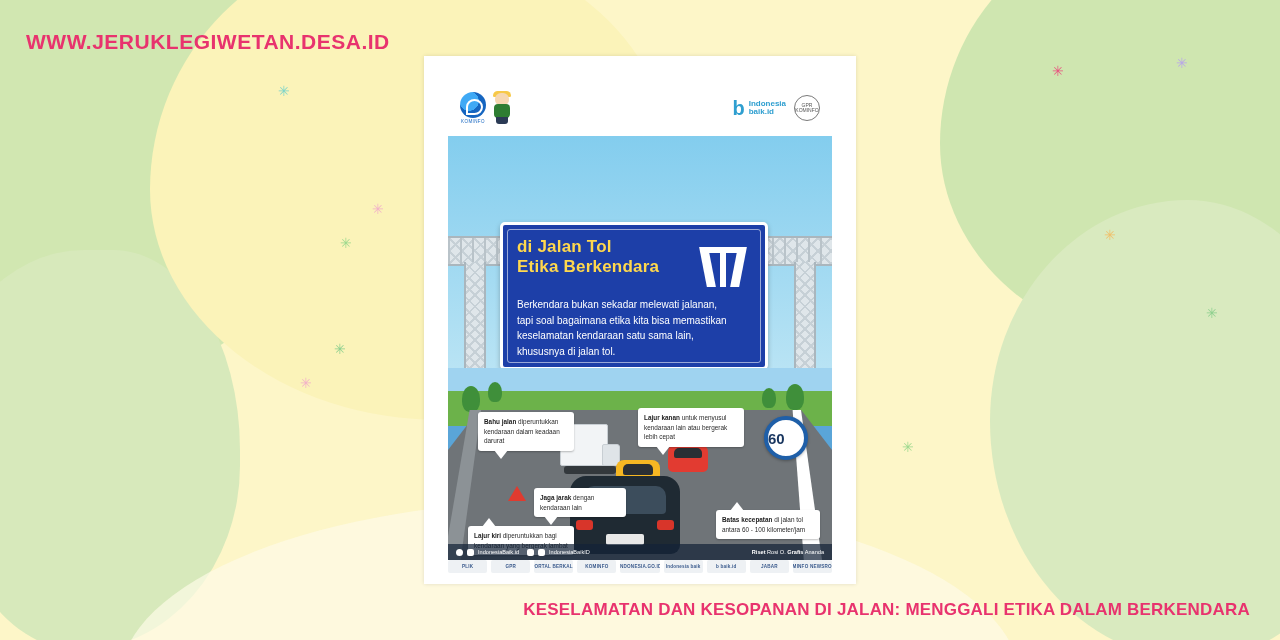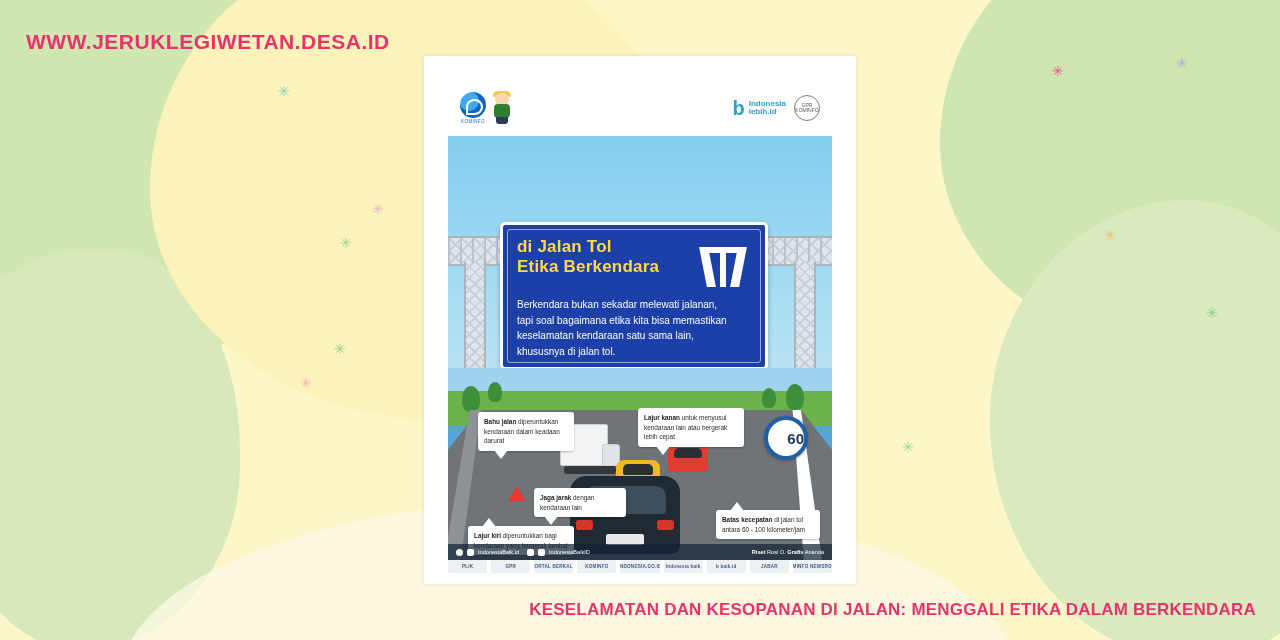--- a/index.html
+++ b/index.html
@@ -98,21 +98,21 @@
   
   .caption-bar {
     position: absolute;
     left: 0;
     right: 0;
     bottom: 0;
     height: 60px;
     display: flex;
     align-items: center;
     justify-content: flex-end;
-    padding-right: 24px;
+    padding-right: 30px;
     box-sizing: border-box;
   }
   .caption-text {
     color: #e8336e;
     font-size: 17px;
     font-weight: bold;
     letter-spacing: .2px;
     white-space: nowrap;
   }
 
@@ -532,21 +532,21 @@
     position: absolute;
     right: 24px;
     top: 48px;
     width: 36px;
     height: 36px;
     border-radius: 50%;
     background: #fff;
     border: 4px solid #1f5fa8;
     display: flex;
     align-items: center;
-    justify-content: flex-end;
+    justify-content: flex-start;
     font-weight: bold;
     font-size: 15px;
     color: #18355f;
     box-shadow: 0 1px 3px rgba(0,0,0,.3);
   }
 
   
   .callout {
     position: absolute;
     background: #ffffff;
@@ -699,21 +699,21 @@
           <div class="mascot-head"></div>
           <div class="mascot-body"></div>
           <div class="mascot-legs"></div>
         </div>
       </div>
       <div class="logo-right">
         <div class="ib-logo">
           <div class="ib-b">b</div>
           <div class="ib-text">
             <div>Indonesia</div>
-            <div>lebih.id</div>
+            <div>baik.id</div>
           </div>
         </div>
         <div class="gpr-seal">GPR KOMINFO</div>
       </div>
     </div>
 
     <div class="sky">
       <div class="gantry">
         <div class="gantry-beam"></div>
         <div class="gantry-leg left"></div>

